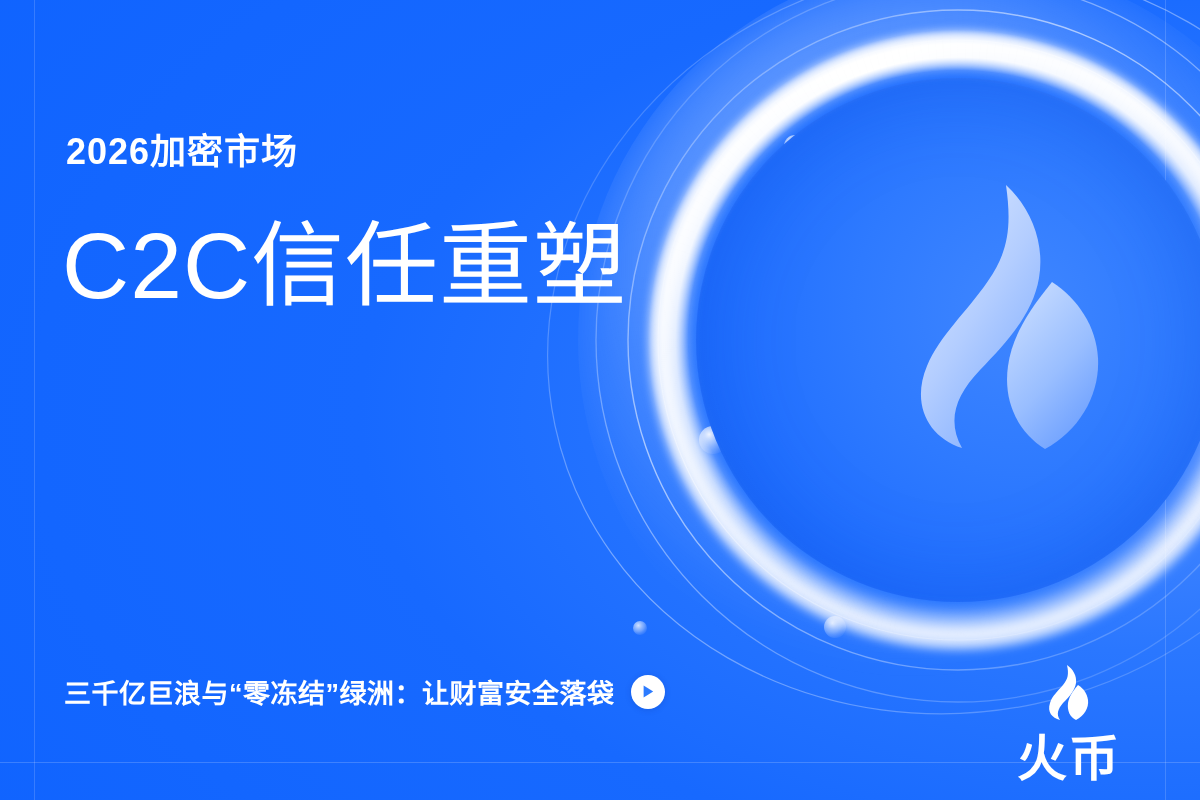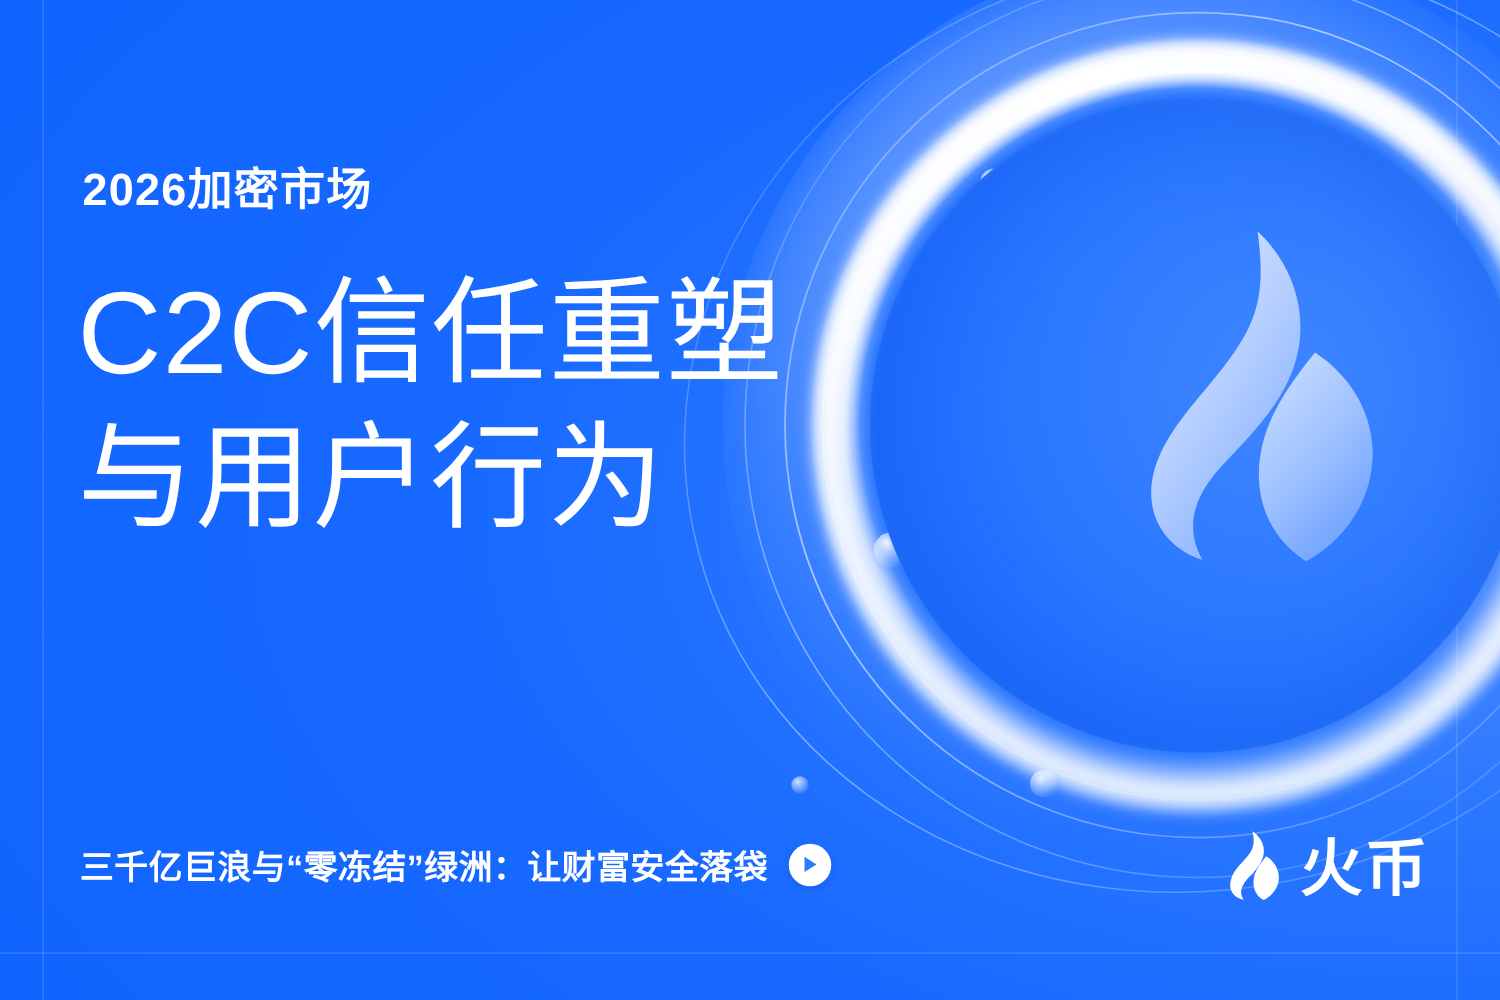--- a/index.html
+++ b/index.html
@@ -97,21 +97,21 @@
     font-size:27px;font-weight:700;color:#ffffff;white-space:nowrap;letter-spacing:.5px;
   }
   .play-btn{
     width:34px;height:34px;border-radius:50%;background:#ffffff;
     display:flex;align-items:center;justify-content:center;flex:0 0 auto;
     box-shadow:0 1px 6px rgba(0,40,120,.18);
   }
 
   
   .brand{
-    position:absolute;right:56px;top:664px;display:flex;align-items:flex-end;gap:14px;
+    position:absolute;right:79px;top:664px;display:flex;align-items:center;gap:14px;flex-direction:column;
   }
   .brand-mark{width:44px;height:56px;flex:0 0 auto;}
   .brand-name{
     font-size:50px;font-weight:800;color:#ffffff;letter-spacing:2px;line-height:1;
     white-space:nowrap;
   }
 </style>
 </head>
 <body>
 
@@ -181,21 +181,20 @@
       </linearGradient>
     </defs>
     <path fill="url(#fw1)" d="M106 5 C112 48 108 72 88 101 C66 133 40 155 27 186 C11 224 28 257 62 268 C47 241 55 216 80 190 C109 160 133 133 139 98 C145 63 131 28 106 5 Z"></path>
     <path fill="url(#fw2)" d="M152 102 C126 134 112 158 108 186 C103 222 118 252 145 269 C180 250 200 214 198 178 C196 146 178 119 152 102 Z"></path>
   </svg>
 
   <div class="eyebrow">2026加密市场</div>
 
   <div class="headline">
     <span class="hl">C2C信任重塑</span>
-    <span class="hl">与用户行为</span>
   </div>
 
   <div class="subtitle-row">
     <div class="subtitle">三千亿巨浪与“零冻结”绿洲：让财富安全落袋</div>
     <div class="play-btn">
       <svg width="14" height="15" viewBox="0 0 14 15" aria-hidden="true">
         <path d="M2.6 1.4 L12.2 7.5 L2.6 13.6 Z" fill="#2c7bff"></path>
       </svg>
     </div>
   </div>

